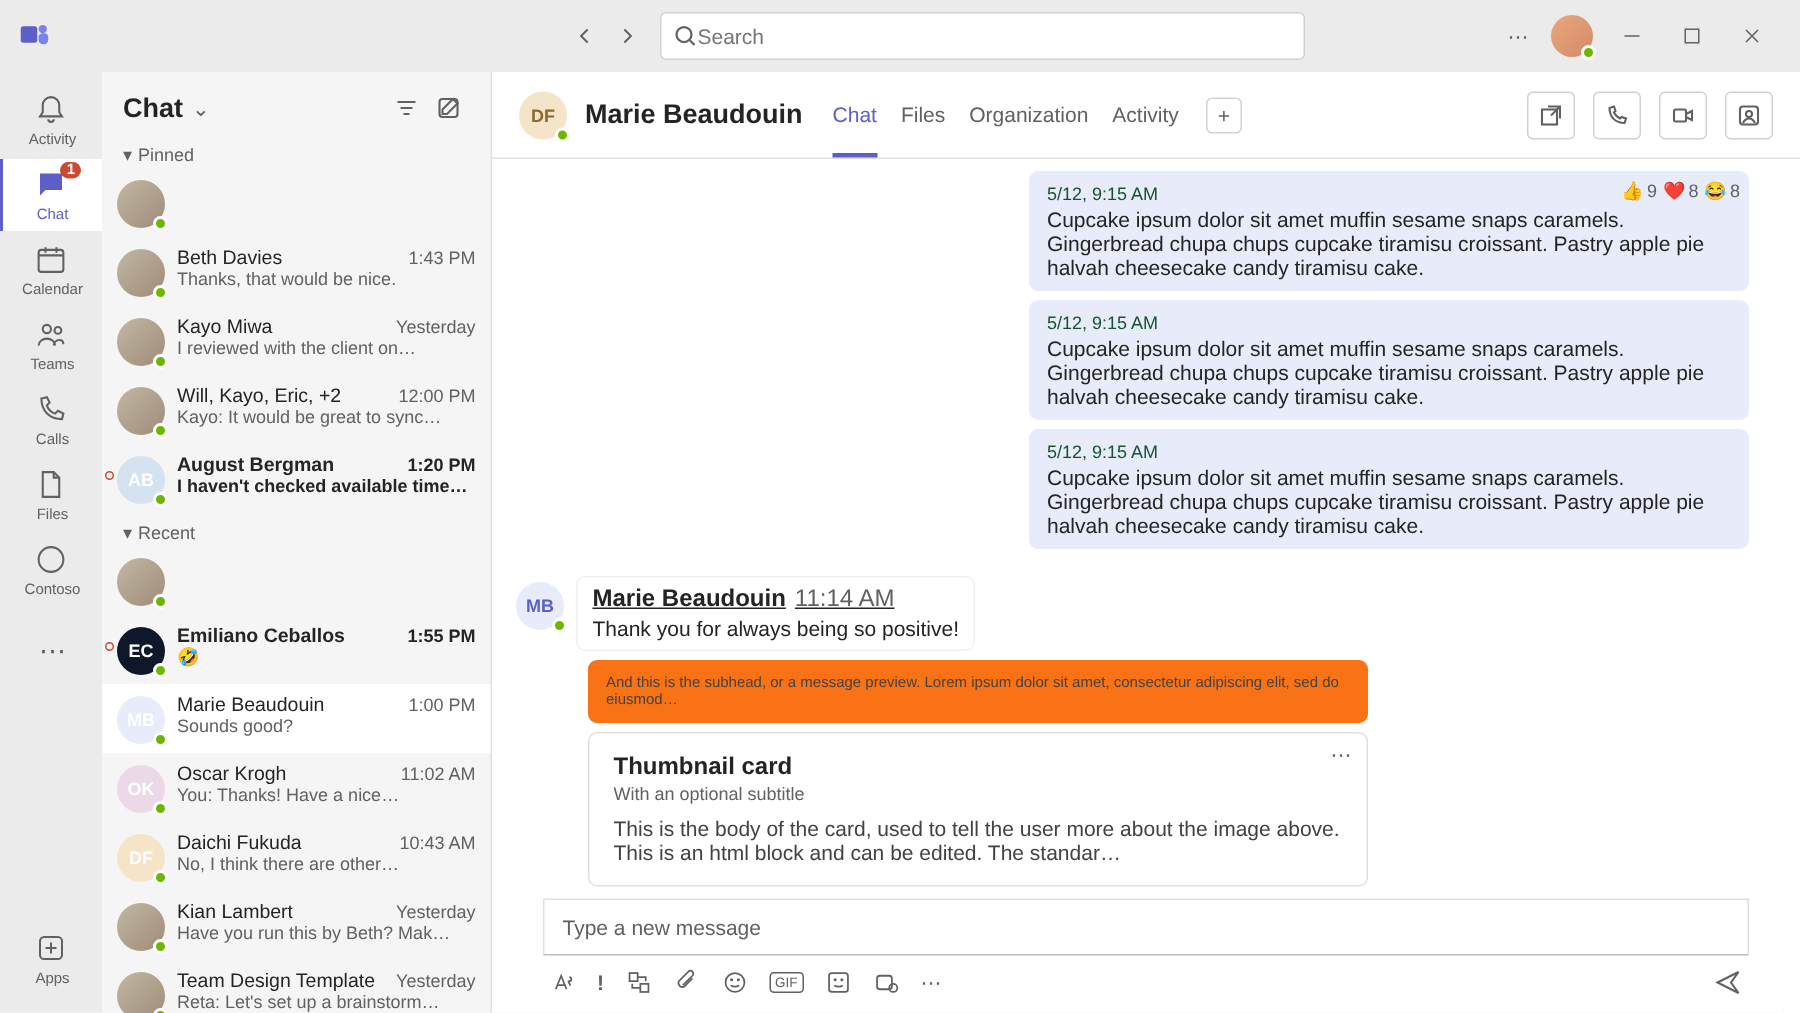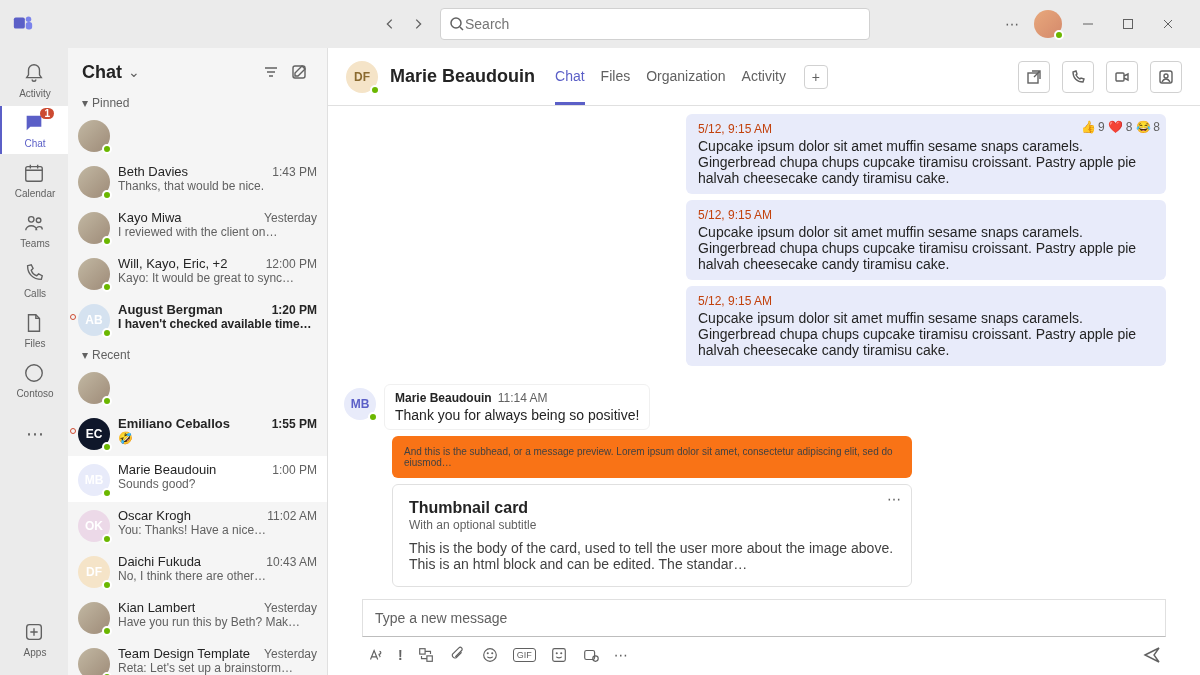--- a/index.html
+++ b/index.html
@@ -59,28 +59,28 @@
   .convo-header .title { font-size:18px; font-weight:700; }
   .convo-header .tabs { display:flex; gap:16px; font-size:14px; margin-left:8px; }
   .convo-header .tab { color:#616161; cursor:pointer; padding-bottom:18px; margin-bottom:-20px; border-bottom:3px solid transparent; }
   .convo-header .tab.active { color:#5b5fc7; border-bottom-color:#5b5fc7; }
   .convo-header .plus { width:24px; height:24px; border:1px solid #d1d1d1; border-radius:4px; display:flex; align-items:center; justify-content:center; color:#616161; cursor:pointer; margin-left:6px; }
   .convo-header .spacer { flex:1; }
   .convo-header .act { width:32px; height:32px; border:1px solid #d1d1d1; border-radius:4px; display:flex; align-items:center; justify-content:center; color:#616161; cursor:pointer; }
 
   .messages { flex:1; overflow-y:auto; padding:8px 34px 8px 16px; display:flex; flex-direction:column; gap:6px; }
   .msg-mine { align-self:flex-end; max-width:480px; background:#e8ebfa; border-radius:6px; padding:8px 12px; font-size:14px; color:#242424; position:relative; }
-  .msg-mine .ts { font-size:12px; color:#c2410c; margin-bottom:2px; display:block; }
+  .msg-mine .ts { font-size:12px; color:#14532d; margin-bottom:2px; display:block; }
   .reactions { position:absolute; right:6px; top:6px; display:flex; gap:4px; align-items:center; font-size:12px; color:#616161; }
   .reactions span { display:flex; align-items:center; gap:2px; }
 
   .msg-other-wrap { display:flex; gap:8px; margin-top:12px; align-self:flex-start; max-width:540px; }
   .msg-other-wrap .av { width:32px; height:32px; border-radius:50%; background:#e8ebfa; color:#5b5fc7; display:flex; align-items:center; justify-content:center; font-weight:700; font-size:12px; position:relative; flex:0 0 32px; margin-top:4px; }
   .msg-other { background:#fff; border:1px solid #f0f0f0; border-radius:6px; padding:6px 10px; }
-  .msg-other .hdr { font-size:12px; }
+  .msg-other .hdr { font-size:16px;text-decoration:underline; }
   .msg-other .hdr .nm { font-weight:600; color:#242424; }
   .msg-other .hdr .tm { color:#616161; margin-left:6px; }
   .msg-other .txt { font-size:14px; margin-top:2px; }
 
   .msg-sub { margin-left:48px; background:#f97316; border-radius:6px; padding:10px 12px; font-size:10px; color:#424242; max-width:520px; }
 
   .card { margin-left:48px; background:#fff; border:1px solid #e0e0e0; border-radius:6px; padding:14px 16px; max-width:520px; position:relative; }
   .card .more { position:absolute; right:10px; top:6px; color:#616161; cursor:pointer; }
   .card h3 { font-size:16px; font-weight:700; }
   .card .sub { font-size:12px; color:#616161; margin-top:1px; }

